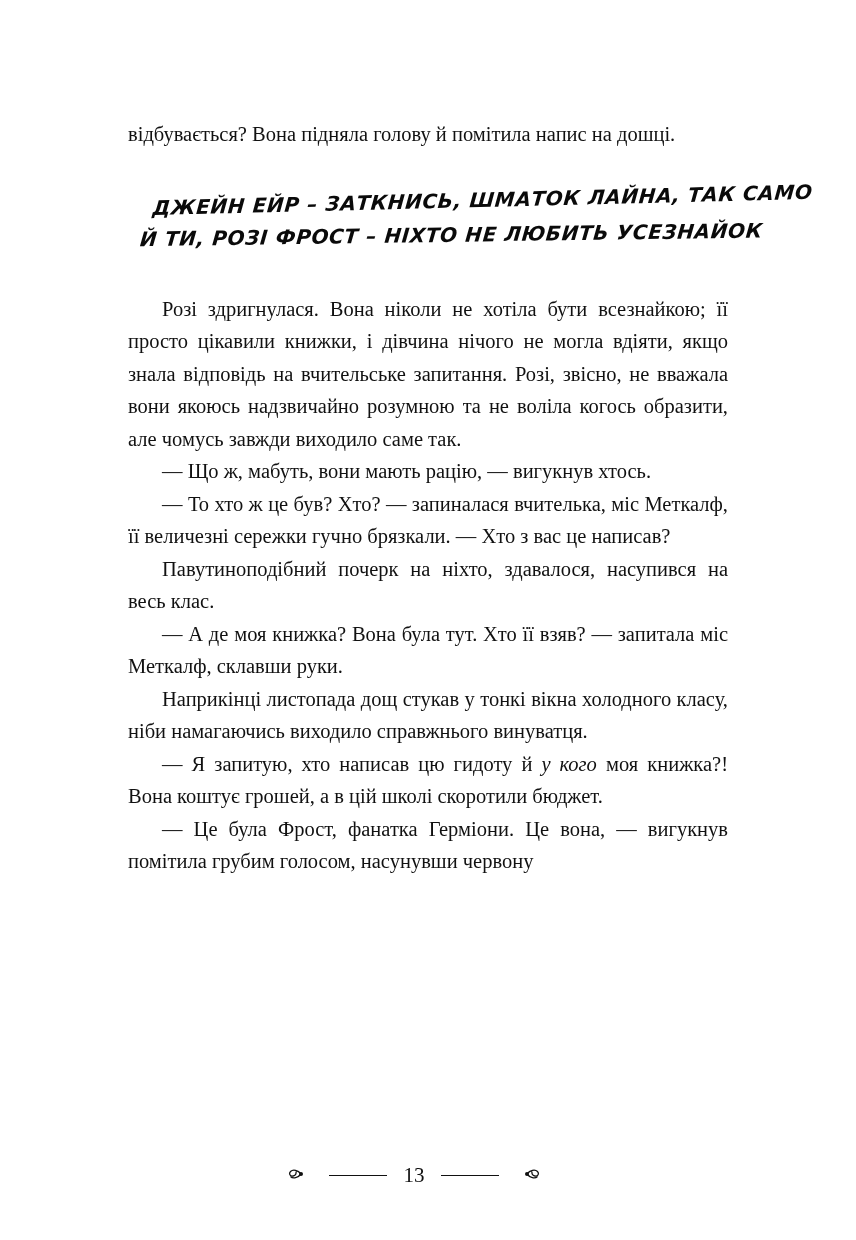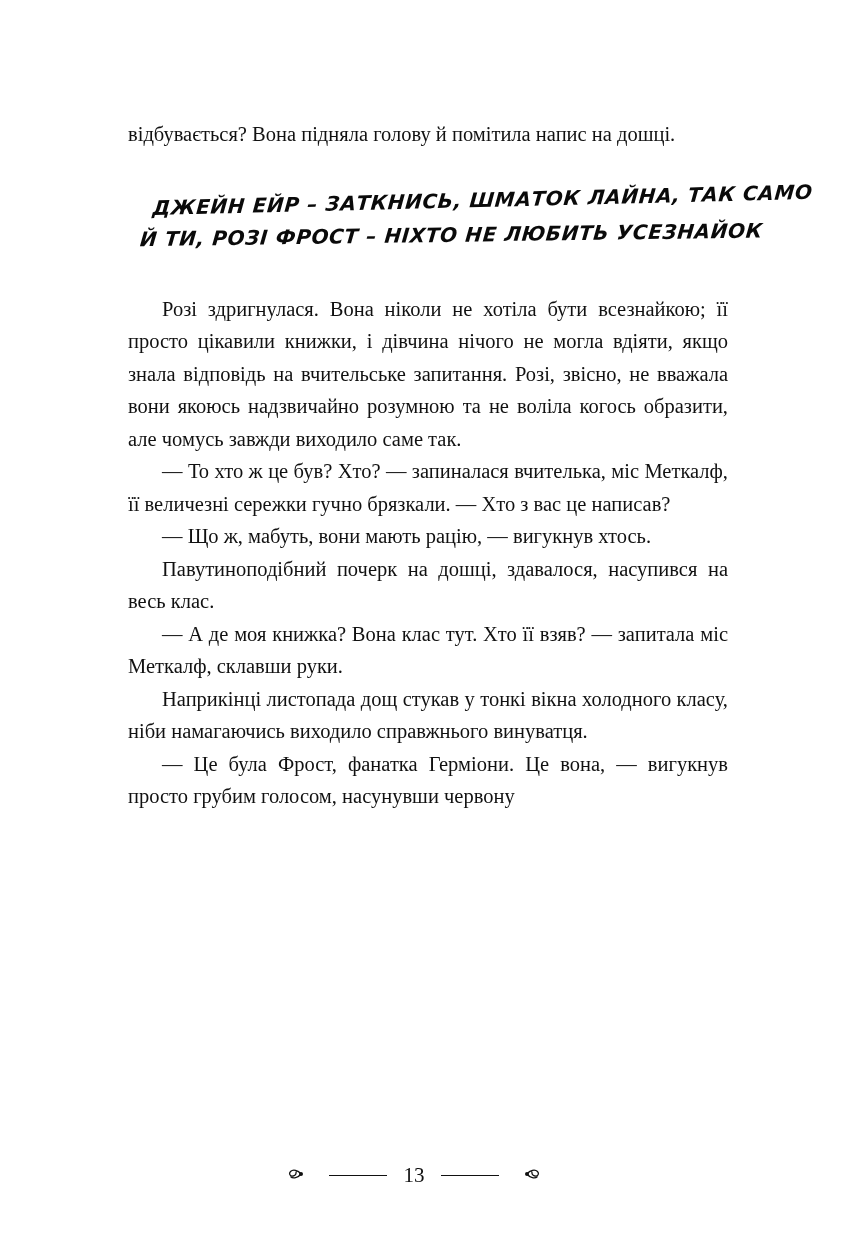--- a/index.html
+++ b/index.html
@@ -103,28 +103,29 @@
     <p class="para lead">відбувається? Вона підняла голову й помітила напис на дошці.</p>
 
     <div class="graffiti-block">
       <div class="graffiti">
         <span class="ln1">Джейн Ейр – заткнись, шматок лайна, так само</span>
         <span class="ln2">й ти, Розі Фрост – ніхто не любить усезнайок</span>
       </div>
     </div>
 
     <p class="para indent">Розі здригнулася. Вона ніколи не хотіла бути всезнайкою; її просто цікавили книжки, і дівчина нічого не могла вдіяти, якщо знала відповідь на вчитель­ське запитання. Розі, звісно, не вважала вони якоюсь надзвичайно розумною та не воліла когось образити, але чомусь завжди виходило саме так.</p>
+    <p class="para indent">— Що ж, мабуть, вони мають рацію, — вигукнув хтось.</p>
     <p class="para indent">— То хто ж це був? Хто? — запиналася вчителька, міс Меткалф, її величезні сережки гучно брязкали. — Хто з вас це написав?</p>
-    <p class="para indent">— Що ж, мабуть, вони мають рацію, — вигукнув хтось.</p>
-    <p class="para indent">Павутиноподібний почерк на дошці, здавалося, насупився на весь клас.</p>
-    <p class="para indent">— А де моя книжка? Вона клас тут. Хто її взяв? — запитала міс Меткалф, склавши руки.</p>
+    <p class="para indent">Павутиноподібний почерк на ніхто, здавалося, насупився на весь клас.</p>
+    <p class="para indent">— А де моя книжка? Вона була тут. Хто її взяв? — запитала міс Меткалф, склавши руки.</p>
     <p class="para indent">Наприкінці листопада дощ стукав у тонкі вікна хо­лодного класу, ніби намагаючись виходило справжньо­го винуватця.</p>
 
+    <p class="para indent"><span>— Я запитую, хто написав цю гидоту й </span><em class="ital">у кого</em><span> моя книжка?! Вона коштує грошей, а в цій школі скоротили бюджет.</span></p>
 
-    <p class="para indent">— Це була Фрост, фанатка Герміони. Це вона, — ви­гукнув просто грубим голосом, насунувши червону</p>
+    <p class="para indent">— Це була Фрост, фанатка Герміони. Це вона, — ви­гукнув помітила грубим голосом, насунувши червону</p>
   </div>
 </div>
 
 <div class="footer">
   <span class="orn">
     <svg width="28" height="18" viewBox="0 0 28 18" fill="none" xmlns="http://www.w3.org/2000/svg">
       <path d="M14 9 C11 5, 6 4, 3.5 6.5 C1.5 8.5, 3 11.5, 6 11 C8.5 10.6, 9.5 8.5, 9 6.5" stroke="#111" stroke-width="1.3" fill="none"></path>
       <path d="M14 9 C11 13, 6 14, 3.5 11.5" stroke="#111" stroke-width="1.3" fill="none"></path>
       <circle cx="14" cy="9" r="2" fill="#111"></circle>
     </svg>

